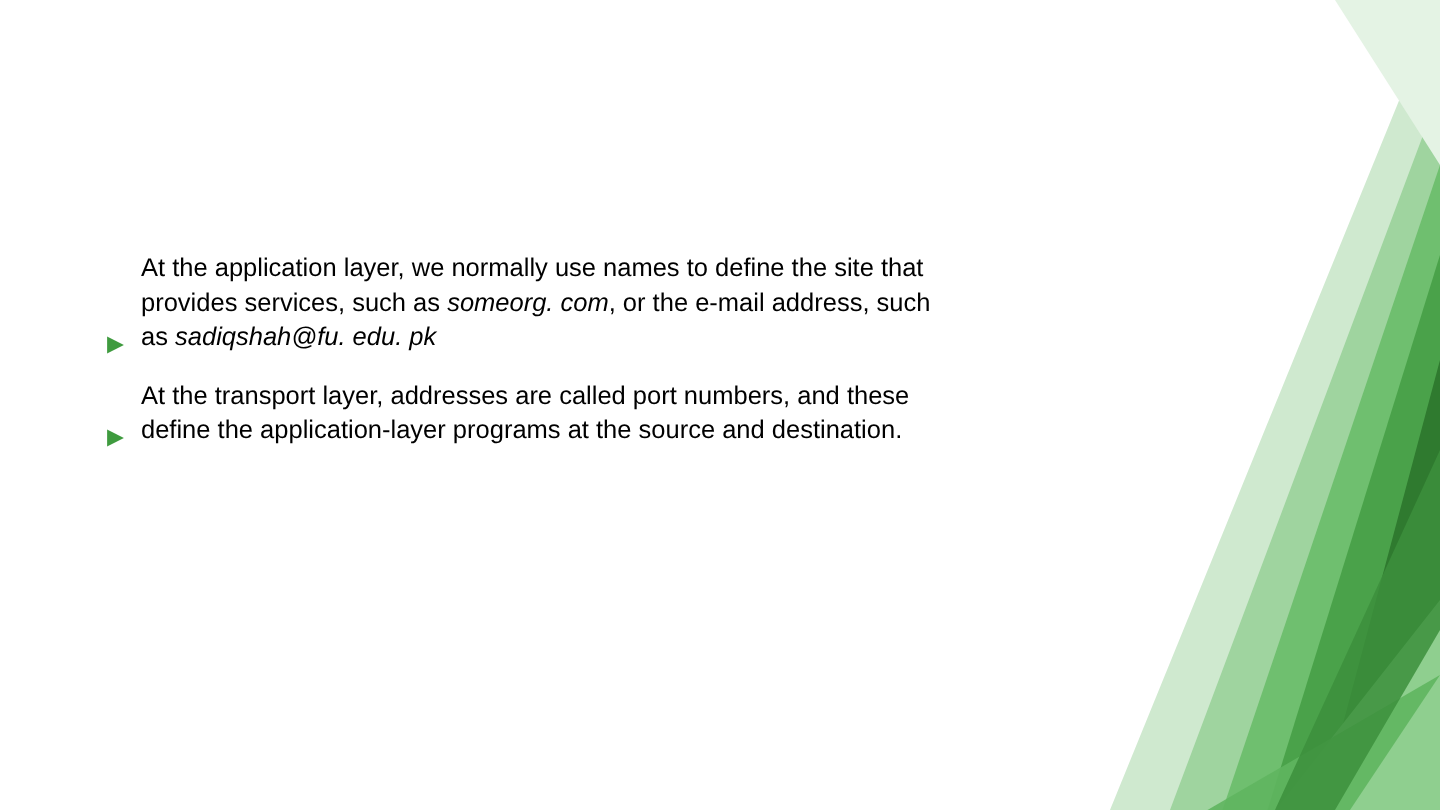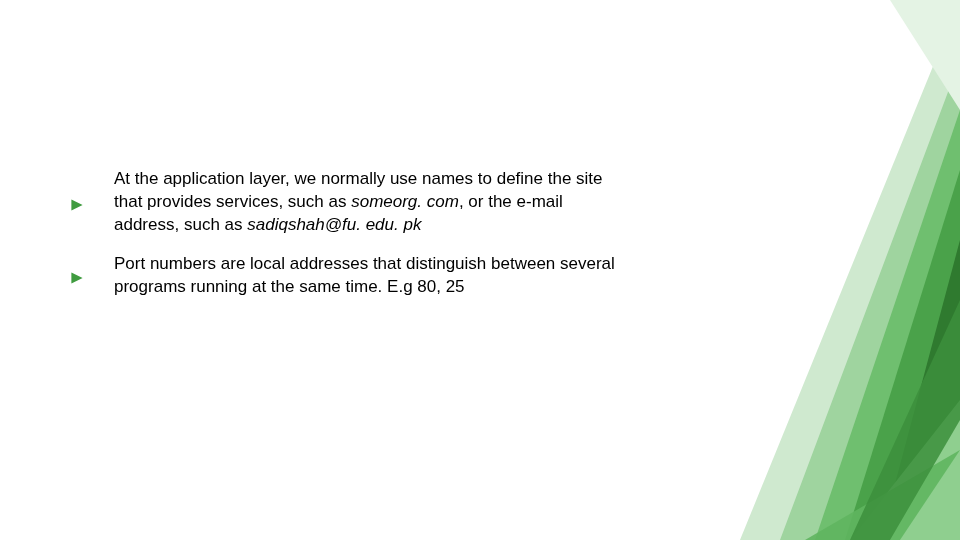--- a/index.html
+++ b/index.html
@@ -16,26 +16,25 @@
     background: #ffffff;
   }
   .content {
     position: absolute;
     top: 168px;
     left: 70px;
     width: 560px;
   }
   .bullet-item {
     display: flex;
-    align-items: center;
+    align-items: flex-end;
     margin-bottom: 16px;
     font-size: 17px;
     line-height: 1.35;
     color: #000000;
-    gap: 20px;
   }
   .bullet-icon {
     flex: 0 0 auto;
     width: 14px;
     height: 14px;
     margin-top: 5px;
     margin-right: 10px;
   }
   .bullet-icon svg { display: block; }
   .bullet-text { flex: 1 1 auto; }
@@ -63,31 +62,31 @@
       <span class="bullet-icon">
         <svg viewBox="0 0 10 10">
             <path d="M1 1 L9 5 L1 9 Z" fill="#3f9b3f"></path>
           </svg>
       </span>
       <span class="bullet-text">
         <span>At the application layer, we normally use names to define the site that provides services, such as </span><span class="italic">someorg. com</span><span>, or the e-mail address, such as </span><span class="italic">sadiqshah@fu. edu. pk</span>
       </span>
     </div>
 
-
     <div class="bullet-item">
       <span class="bullet-icon">
         <svg viewBox="0 0 10 10">
             <path d="M1 1 L9 5 L1 9 Z" fill="#3f9b3f"></path>
           </svg>
       </span>
       <span class="bullet-text">
-        <span>Port numbers are local addresses that distinguish between several programs running at the same time. E.g 80, 25</span>
+        <span>At the transport layer, addresses are called port numbers, and these define the application-layer programs at the source and destination.</span>
       </span>
     </div>
+
 
 
   </div>
 
   <div class="deco">
     <svg viewBox="0 0 370 540" preserveAspectRatio="none">
 
       <polygon points="370,0 370,540 150,540" fill="#cfe9cf"></polygon>
       <polygon points="370,60 370,540 190,540" fill="#9fd49f"></polygon>
       <polygon points="370,110 370,540 225,540" fill="#6fbf6f"></polygon>

